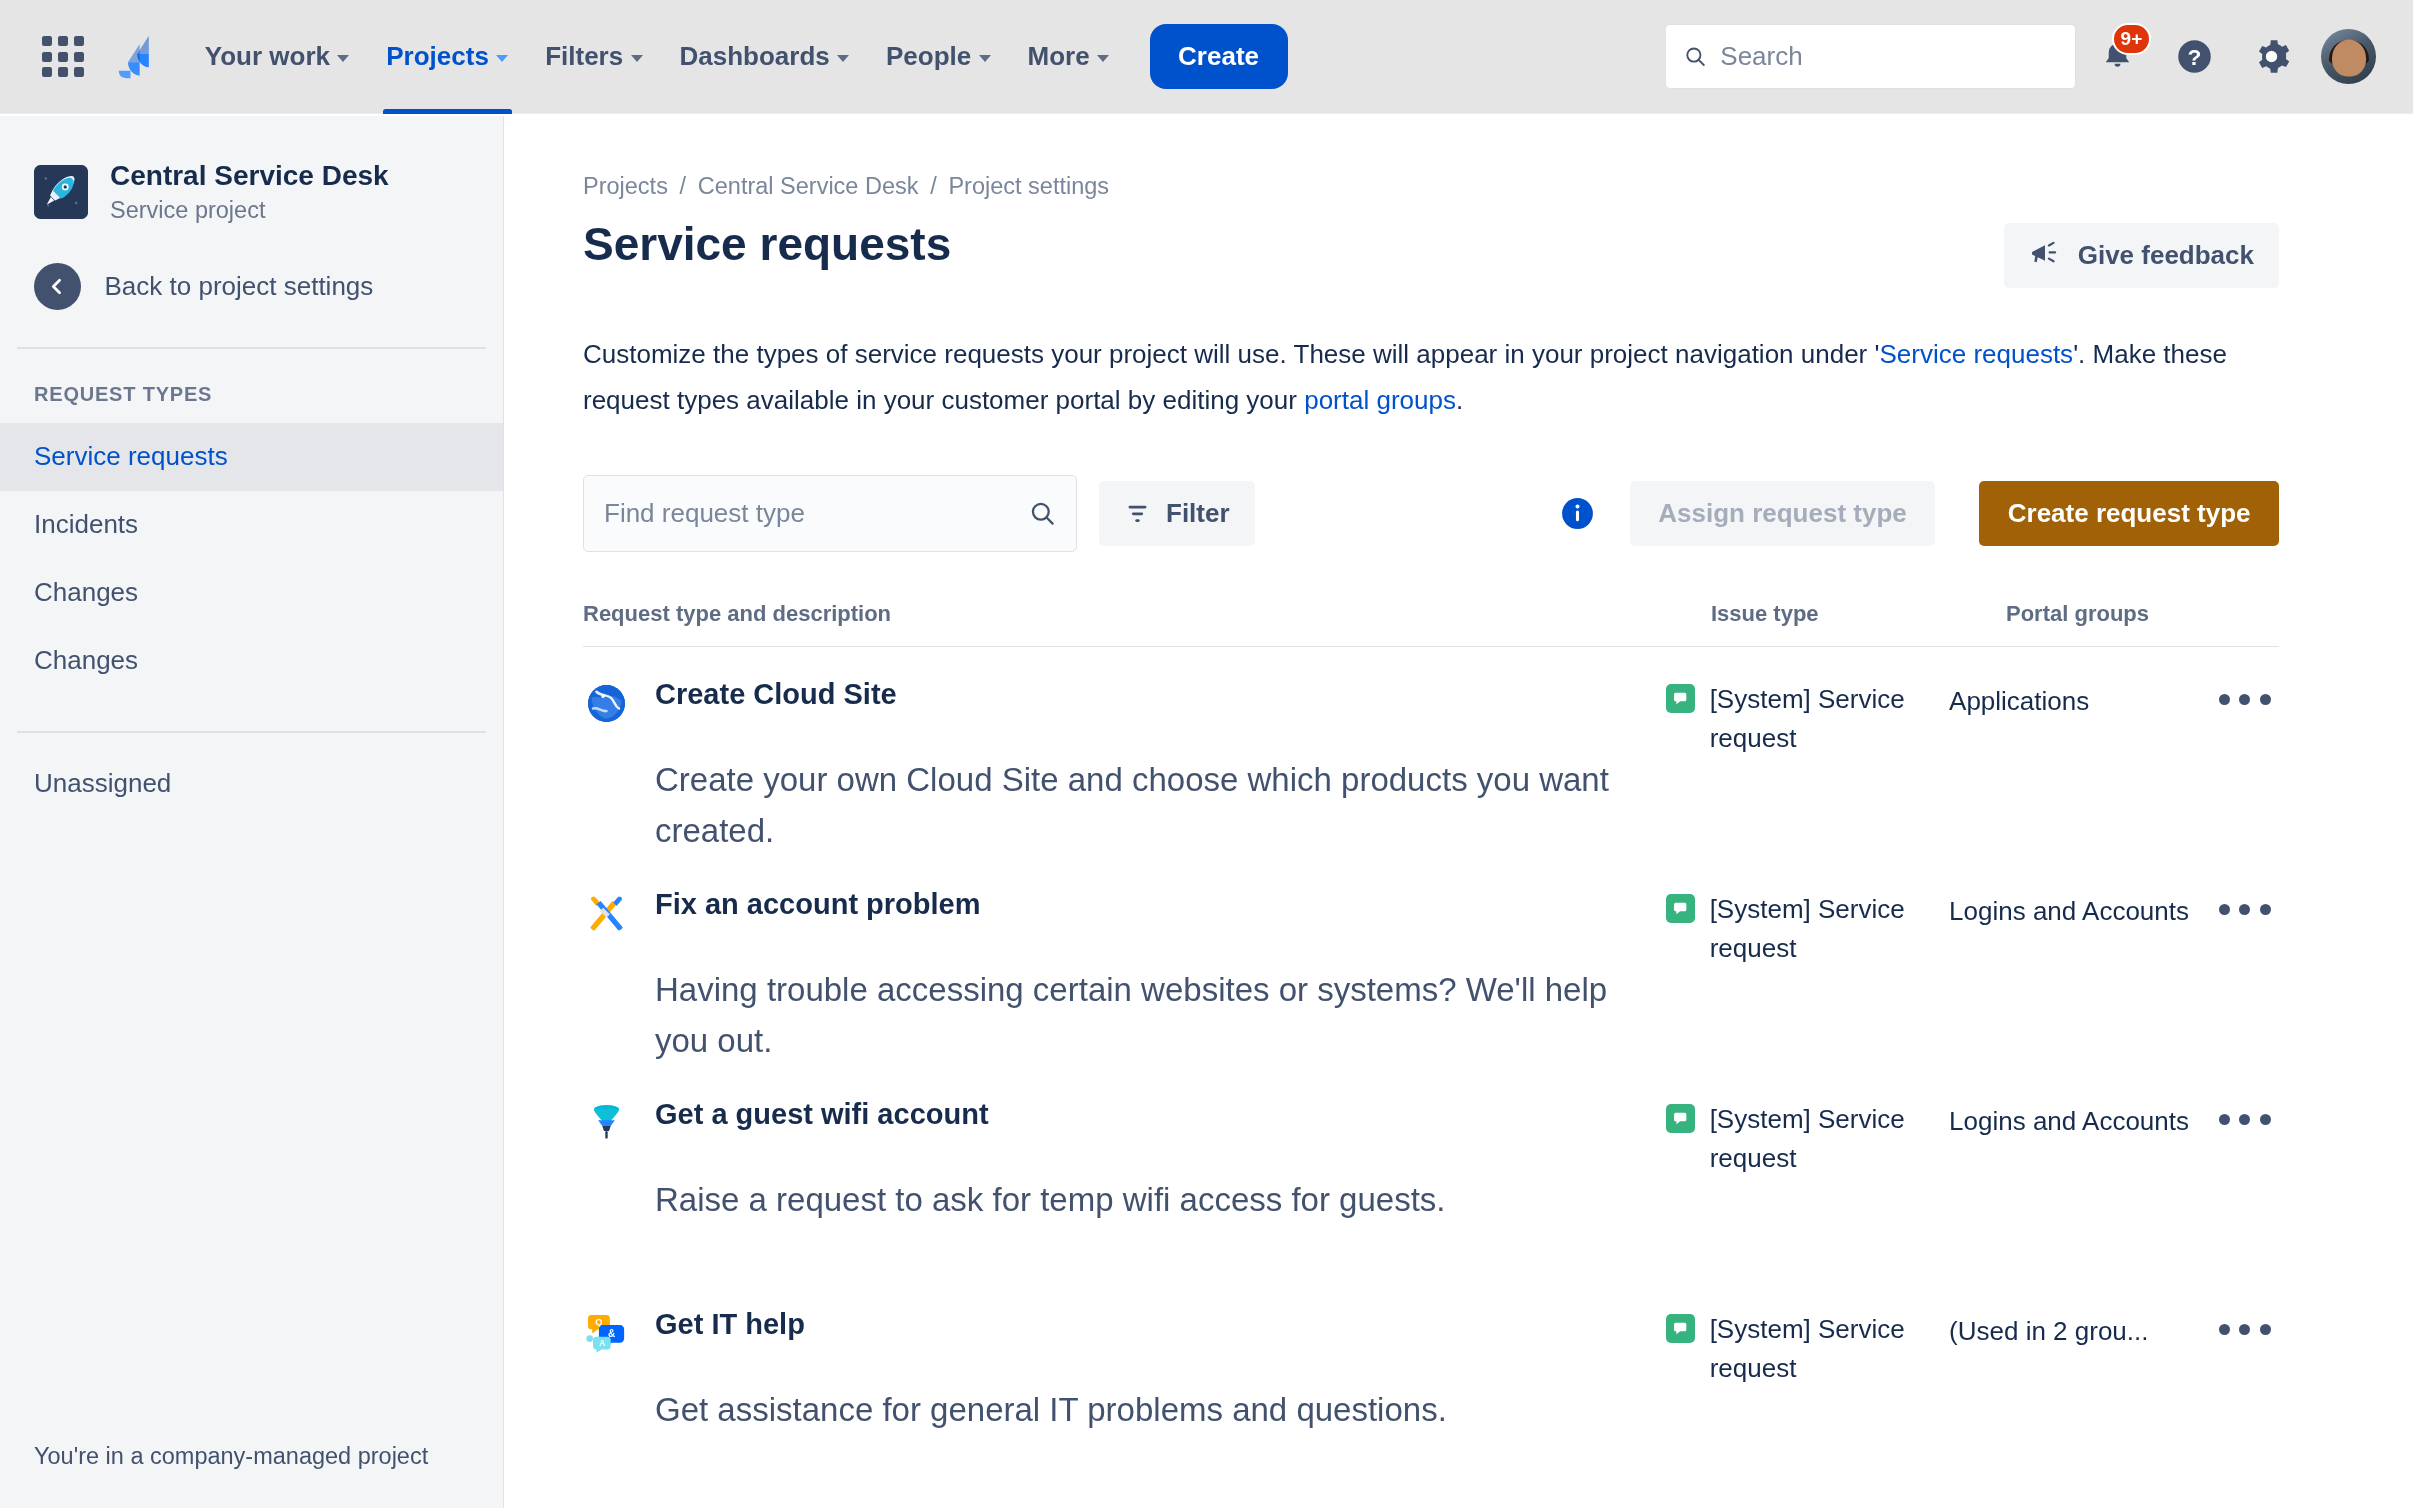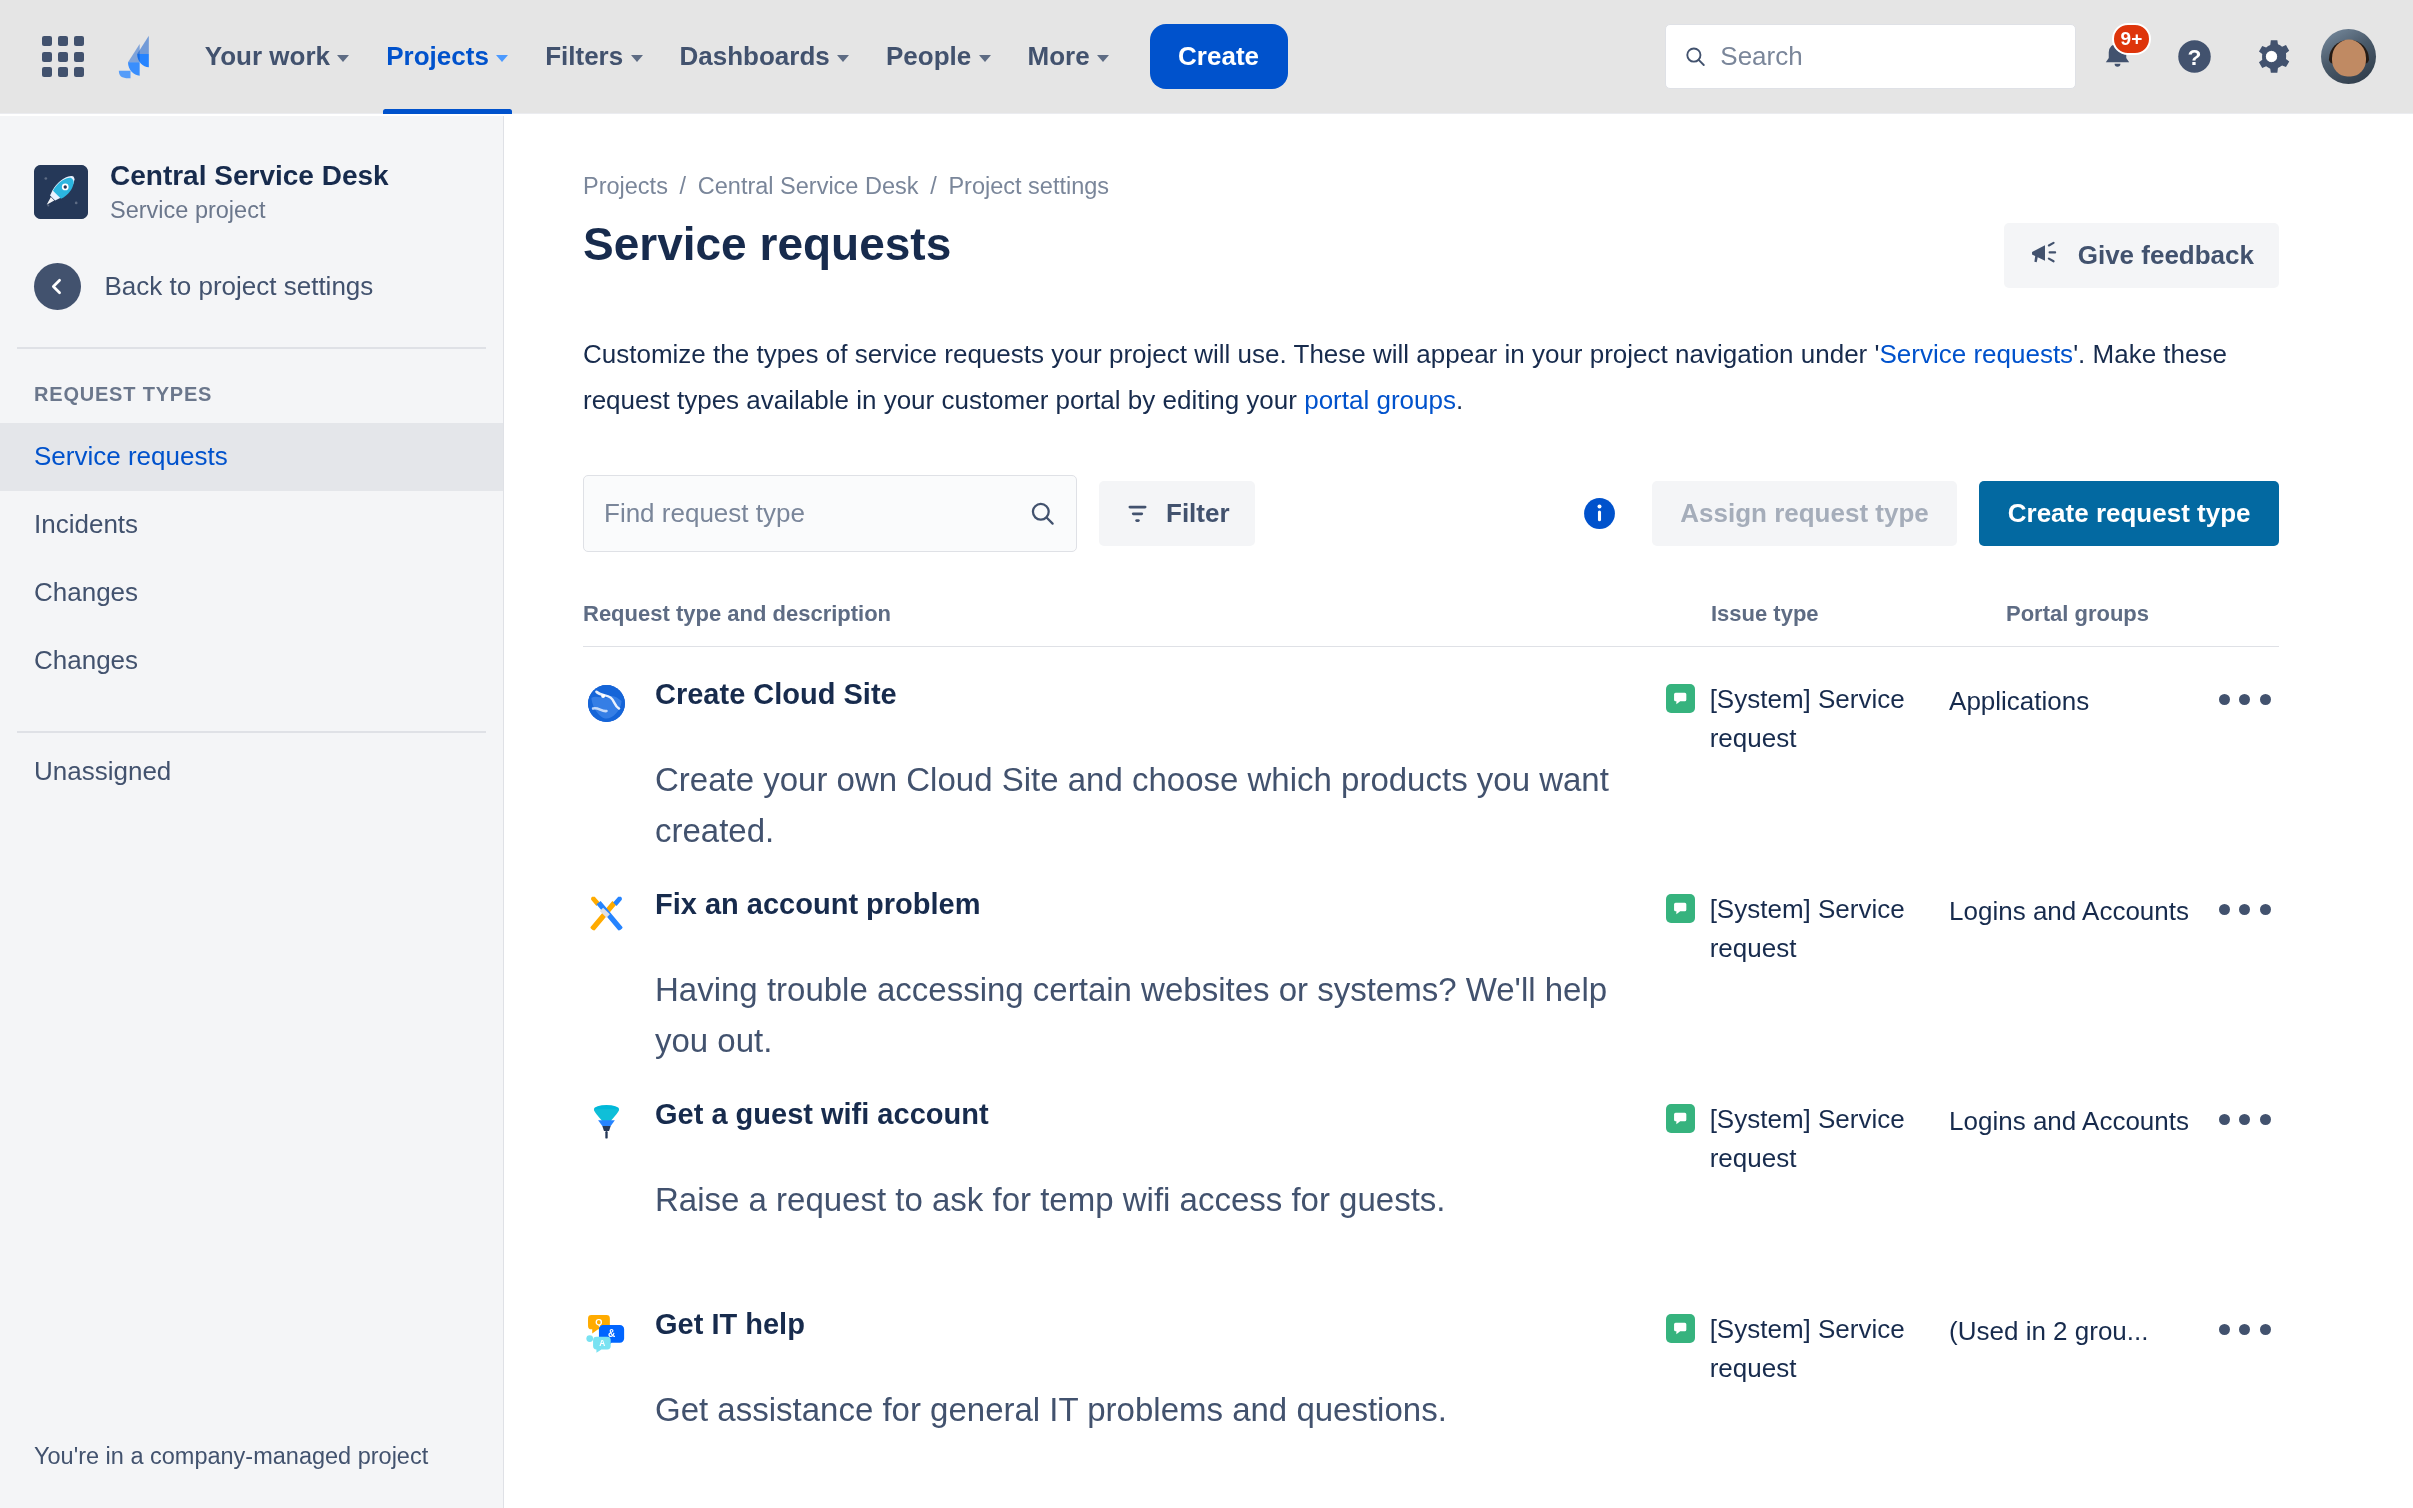--- a/index.html
+++ b/index.html
@@ -196,23 +196,23 @@
     font-size: 26px; font-weight: 600; color: #42526E; cursor: pointer;
   }
   .tb-spacer { flex: 1; }
   .infoicon { width: 37px; height: 37px; flex: 0 0 auto; cursor: pointer; margin-right: 11.7px; }
   .assignbtn {
     height: 65px; background: #F4F5F7; border: none; border-radius: 5px;
     padding: 0 28.5px; font-size: 26px; font-weight: 600; color: #A5ADBA;
     cursor: not-allowed; white-space: nowrap;
   }
   .createtypebtn {
-    height: 65px; background: #0369a1; border: none; border-radius: 5px;
+    height: 65px; background: #a16207; border: none; border-radius: 5px;
     padding: 0 28.5px; font-size: 26px; font-weight: 600; color: #fff;
-    cursor: pointer; white-space: nowrap;
+    cursor: pointer; margin-left: 22px; white-space: nowrap;
   }
 
   
   .tbl { margin-top: 49px; width: 1696px; }
   .thead {
     display: flex; align-items: flex-end;
     font-size: 22px; font-weight: 700; color: #5E6C84;
     padding-bottom: 18.4px; border-bottom: 1.7px solid #DFE1E6;
   }
   .col-a { width: 1128px; }
@@ -377,21 +377,21 @@
   </div>
   <div class="sb-item">
     <span>Changes</span>
   </div>
   <div class="sb-item">
     <span>Changes</span>
   </div>
 
   <div class="sb-divider"></div>
 
-  <div class="sb-item" style="padding-top:23px;">
+  <div class="sb-item" style="padding-top:35px;">
     <span>Unassigned</span>
   </div>
 
   <div class="sb-footer">You're in a company-managed project</div>
 </div>
 
 <div id="main">
   <div class="main-inner">
 
     <div class="breadcrumb">

